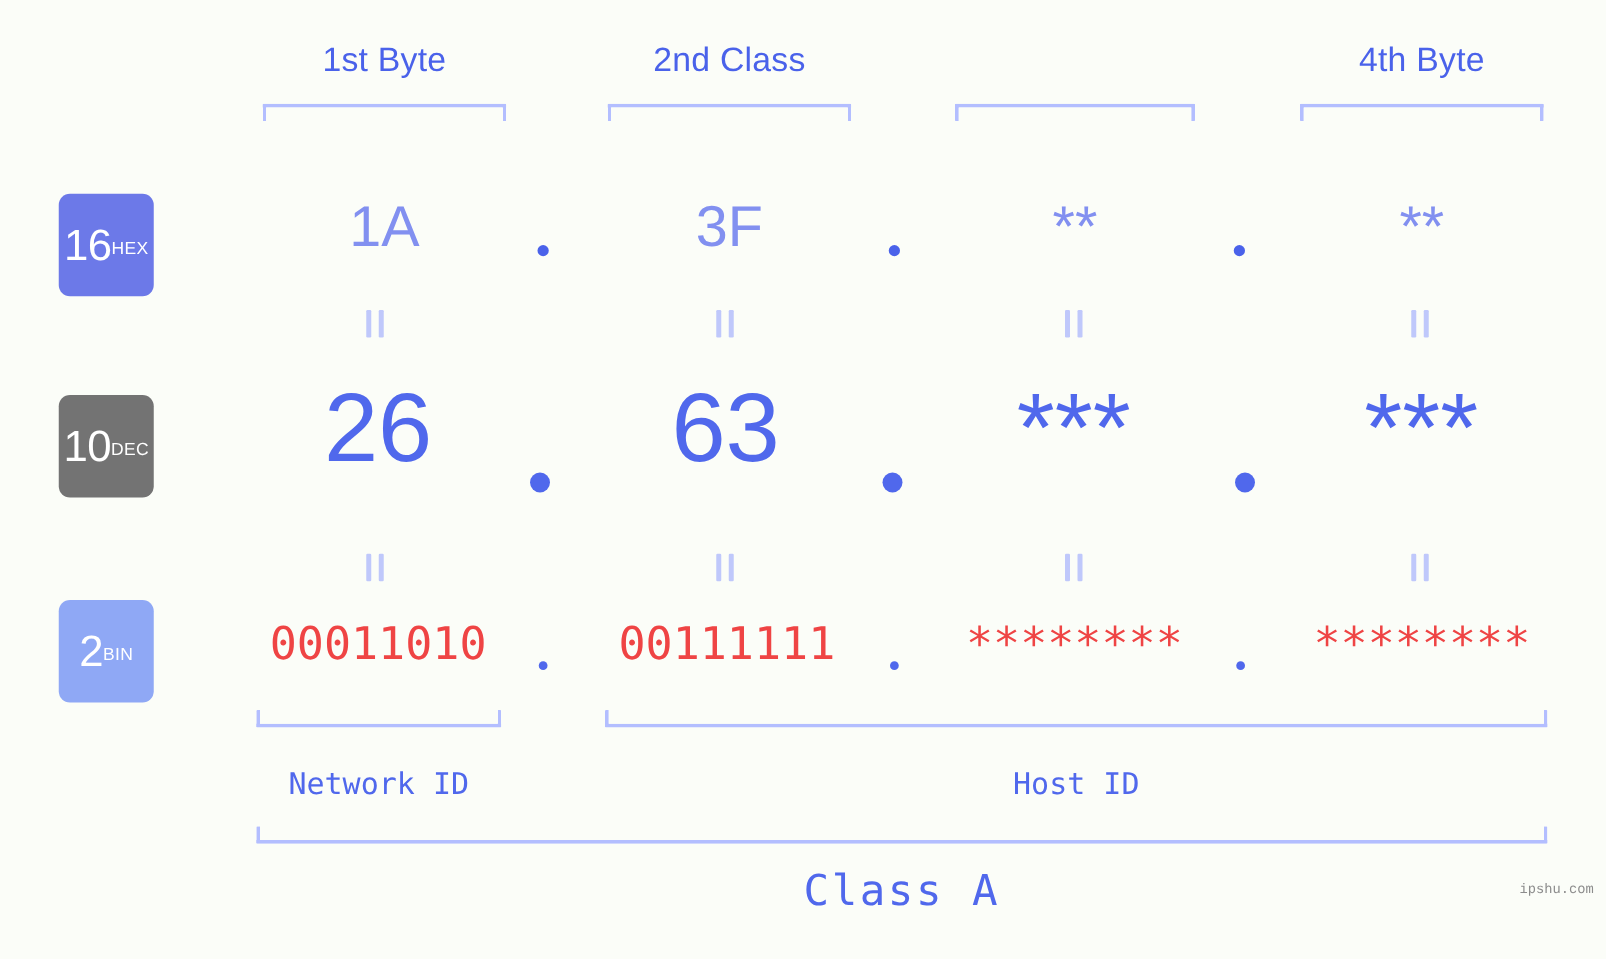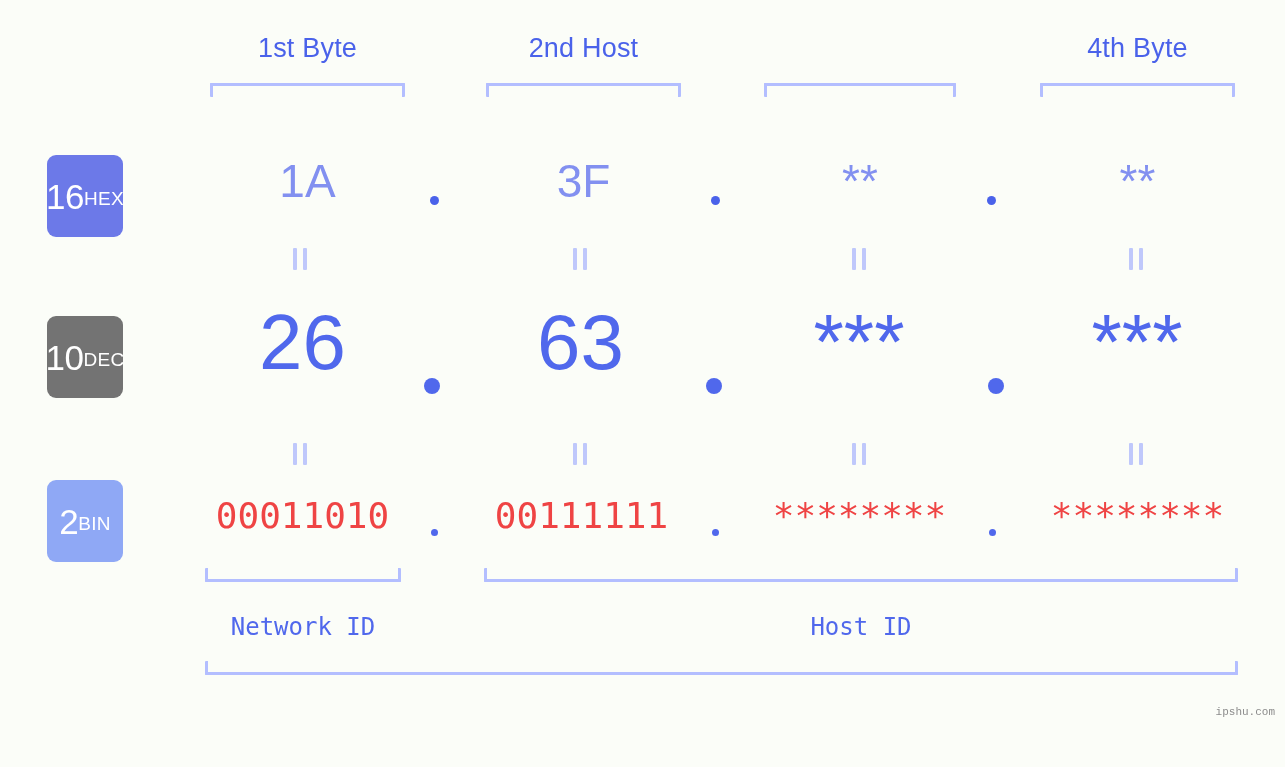--- a/index.html
+++ b/index.html
@@ -63,21 +63,21 @@
     justify-content: center;
     color: #ffffff;
     line-height: 1;
   }
   .badge .num {
     font-size: 35px;
     font-weight: 400;
     letter-spacing: -0.5px;
   }
   .badge .nm {
-    font-size: 19px;
+    font-size: 14px;
     font-weight: 400;
     margin-top: 4px;
     letter-spacing: 0.3px;
     text-align: center;
   }
 
   
   .val {
     position: absolute;
     text-align: center;
@@ -157,21 +157,21 @@
     color: #8c8c8c;
     letter-spacing: 0px;
   }
 </style>
 </head>
 <body>
 
 <div class="stage">
 
   <div class="byte-label" style="left:210px; width:195px;">1st Byte</div>
-  <div class="byte-label" style="left:486px; width:195px;">2nd Host</div>
+  <div class="byte-label" style="left:486px; width:195px;">2nd Class</div>
   <div class="byte-label" style="left:1040px; width:195px;">4th Byte</div>
 
   <div class="bracket-down" style="left:210px; top:83px; width:195px;"></div>
   <div class="bracket-down" style="left:486px; top:83px; width:195px;"></div>
   <div class="bracket-down" style="left:764px; top:83px; width:192px;"></div>
   <div class="bracket-down" style="left:1040px; top:83px; width:195px;"></div>
 
   <div class="badge" style="top:155px; background:#6c79e8;">
     <div class="num">16</div>
     <div class="nm">HEX</div>
@@ -253,16 +253,17 @@
   </div>
 
   <div class="bracket-up" style="left:205px; top:568px; width:196px;"></div>
   <div class="bracket-up" style="left:484px; top:568px; width:754px;"></div>
 
   <div class="id-label" style="left:205px; top:613px; width:196px;">Network ID</div>
   <div class="id-label" style="left:484px; top:613px; width:754px;">Host ID</div>
 
   <div class="bracket-up" style="left:205px; top:661px; width:1033px;"></div>
 
+  <div class="class-label" style="left:205px; top:693px; width:1033px; text-align:center;">Class A</div>
 
   <div class="watermark">ipshu.com</div>
 
 </div>
 
 </body></html>

